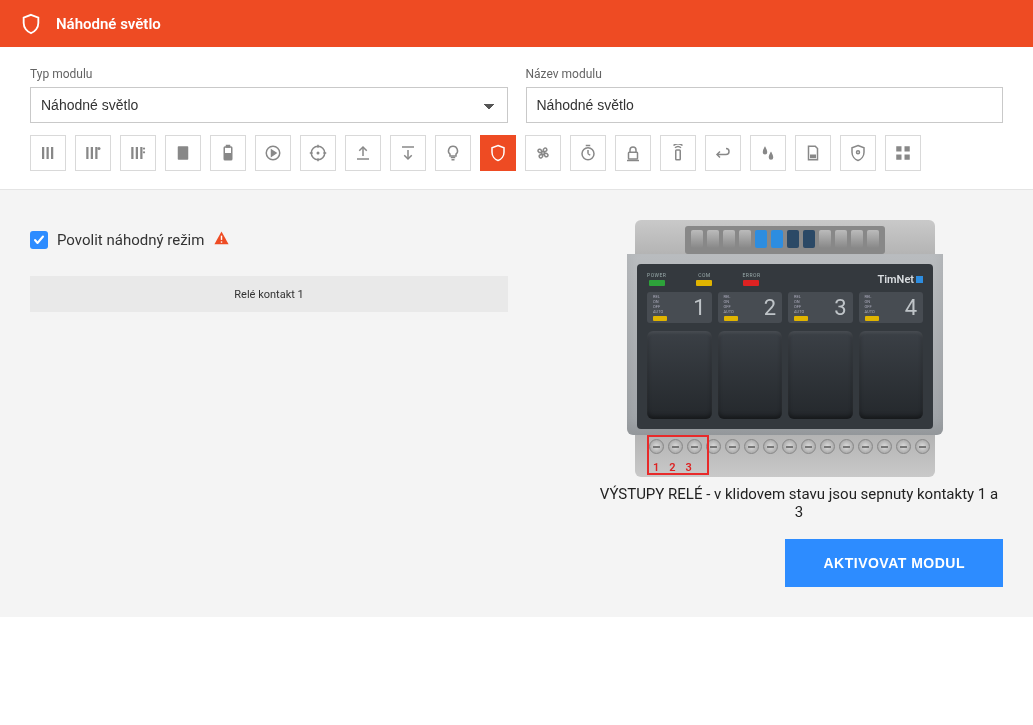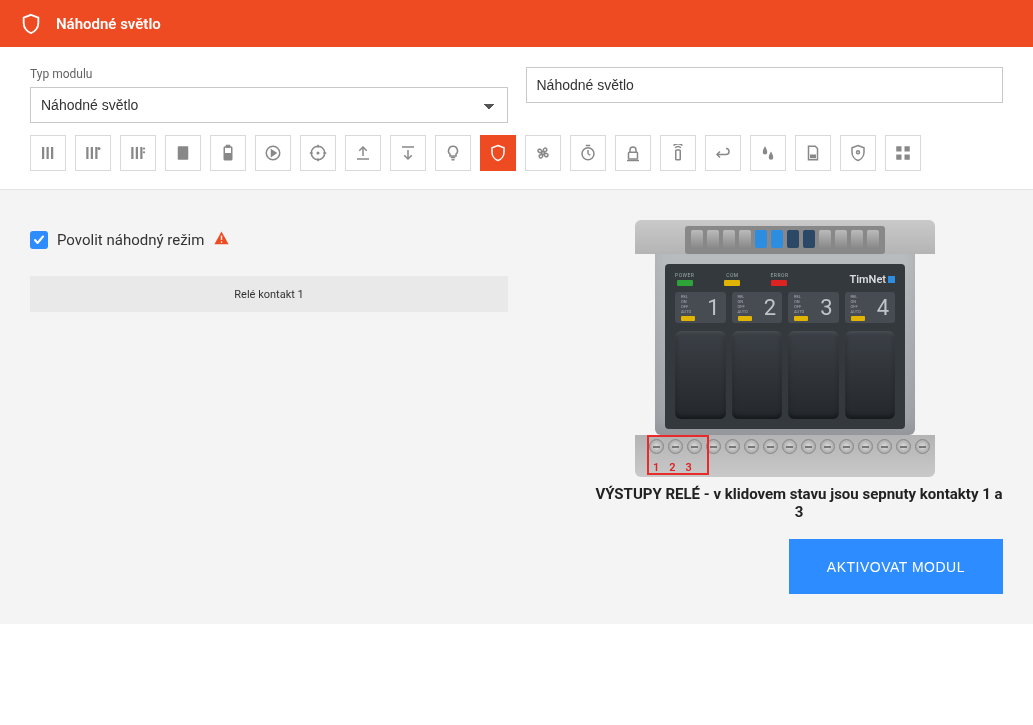--- a/index.html
+++ b/index.html
@@ -21,29 +21,29 @@
 .col-right { flex: 1; display: flex; flex-direction: column; align-items: center; }
 .check-row { display: flex; align-items: center; gap: 9px; margin-top: 10px; margin-bottom: 26px; }
 .chk { width: 18px; height: 18px; background: #2d8cff; border-radius: 3px; display: flex; align-items: center; justify-content: center; cursor: pointer; }
 .chk svg { display: block; }
 .check-label { font-size: 15px; color: #333; }
 .warn-icon { color: #ee4b23; }
 .out-label { font-size: 13px; color: #555; display: flex; align-items: center; gap: 6px; margin-bottom: 8px; }
 .help-dot { width: 15px; height: 15px; border-radius: 50%; background: #2d8cff; color: #fff; display: flex; align-items: center; justify-content: center; font-size: 10px; font-weight: bold; cursor: pointer; }
 .relay-slot { background: #e9e9e9; height: 36px; display: flex; align-items: center; justify-content: center; font-size: 11px; color: #333; cursor: pointer; }
 .inputs-title { font-weight: 700; font-size: 15px; color: #222; margin-bottom: 10px; text-align: center; }
-.outputs-title { font-weight: 700; font-size: 15px; color: #222; margin-top: 8px; text-align: center; margin-left: 28px; }
+.outputs-title { font-weight: 400; font-size: 15px; color: #222; margin-top: 8px; text-align: center; margin-left: 28px; }
 
 .device { width: 320px; display: flex; flex-direction: column; align-items: center; }
 .device-top { width: 300px; background: linear-gradient(#c9c9c9,#b4b4b4); height: 34px; border-radius: 6px 6px 0 0; position: relative; display: flex; justify-content: center; }
 .term-strip { display: flex; gap: 4px; background: #888; padding: 4px 6px; border-radius: 3px; margin-top: 6px; }
 .term { width: 12px; height: 18px; background: linear-gradient(#bbb,#888); border-radius: 2px; position: relative; }
 .term.blue { background: #2d8de0; }
 .term.dark { background: #2b4966; }
-.device-body { width: 260px; background: linear-gradient(#b9bcbf,#9fa3a7); border-radius: 0 0 6px 6px; padding: 10px 10px 6px 10px; box-shadow: inset 0 -8px 12px rgba(0,0,0,.08); }
+.device-body { width: 316px; background: linear-gradient(#b9bcbf,#9fa3a7); border-radius: 0 0 6px 6px; padding: 10px 10px 6px 10px; box-shadow: inset 0 -8px 12px rgba(0,0,0,.08); }
 .panel { background: #34393e; border-radius: 4px; padding: 8px 10px 10px 10px; }
 .led-row { display: flex; justify-content: space-between; align-items: center; margin-bottom: 6px; }
 .led-block { display: flex; flex-direction: column; align-items: center; gap: 2px; }
 .led-lab { font-size: 5px; color: #9aa; letter-spacing: .5px; }
 .led { width: 16px; height: 6px; border-radius: 1px; }
 .led.green { background: #2da33a; }
 .led.yellow { background: #e0b400; }
 .led.red { background: #d22; }
 .brand { text-align: right; color: #d9dde0; font-size: 11px; font-weight: 600; display: flex; align-items: center; gap: 2px; }
 .brand .sq { width:7px; height:7px; background:#2d8de0; display: inline-block; }
@@ -54,40 +54,41 @@
 .big-num { font-size: 22px; color: #bfc4c8; font-weight: 400; }
 .sw-row { display: flex; gap: 6px; }
 .sw { flex: 1; height: 88px; background: linear-gradient(#3b4046,#24282c); border-radius: 6px; box-shadow: inset 0 2px 3px rgba(255,255,255,.08), inset 0 -3px 4px rgba(0,0,0,.4); }
 .device-bottom { width: 300px; background: linear-gradient(#b4b4b4,#c9c9c9); height: 42px; border-radius: 0 0 6px 6px; display: flex; align-items: flex-start; justify-content: flex-start; padding: 6px 0 0 6px; position: relative; }
 .screw-row { display: flex; gap: 4px; position: absolute; left: 14px; top: 4px; }
 .screw { width: 15px; height: 15px; border-radius: 50%; background: radial-gradient(#ddd,#999); border: 1px solid #888; position: relative; }
 .screw::after { content: ""; position: absolute; left: 3px; right: 3px; top: 6px; height: 2px; background: #777; }
 .highlight-box { position: absolute; border: 2px solid #e82a2a; left: 12px; top: 0px; width: 62px; height: 40px; }
 .hlabels { position: absolute; bottom: 3px; left: 18px; display: flex; gap: 10px; font-size: 11px; color: #d22; font-weight: 600; }
 .activate-row { display: flex; justify-content: flex-end; padding: 0 30px 30px 30px; background: #f4f4f4; }
-.activate-btn { background: #2d8cff; color: #fff; border: none; height: 55px; padding: 0 38px; font-size: 14px; font-weight: 400; letter-spacing: .5px; cursor: pointer; }
+.activate-btn { background: #2d8cff; color: #fff; border: none; height: 48px; padding: 0 38px; font-size: 14px; font-weight: 700; letter-spacing: .5px; cursor: pointer; }
 </style>
 </head>
 <body>
 
 <div class="header-bar">
   <svg width="22" height="22" viewBox="0 0 24 24" fill="none" stroke="#fff" stroke-width="2">
       <path d="M12 2 L20 5 V11 C20 16 16.5 20.5 12 22 C7.5 20.5 4 16 4 11 V5 Z"></path>
     </svg>
   <div class="header-title">Náhodné světlo</div>
 </div>
 
 <div class="config-row">
   <div class="config-col">
     <div class="field-label">Typ modulu</div>
     <select class="module-type">
       <option>Náhodné světlo</option>
     </select>
   </div>
   <div class="config-col">
+    <div class="field-label">Název modulu</div>
     <input class="module-name" value="Náhodné světlo" style="">
   </div>
 </div>
 
 <div class="icon-tray" id="iconTray">
     <div class="icon-btn">
       <svg width="18" height="18" viewBox="0 0 24 24" fill="currentColor">
         <rect x="4" y="4" width="3" height="16"></rect>
         <rect x="10" y="4" width="3" height="16"></rect>
         <rect x="16" y="4" width="3" height="16"></rect>

